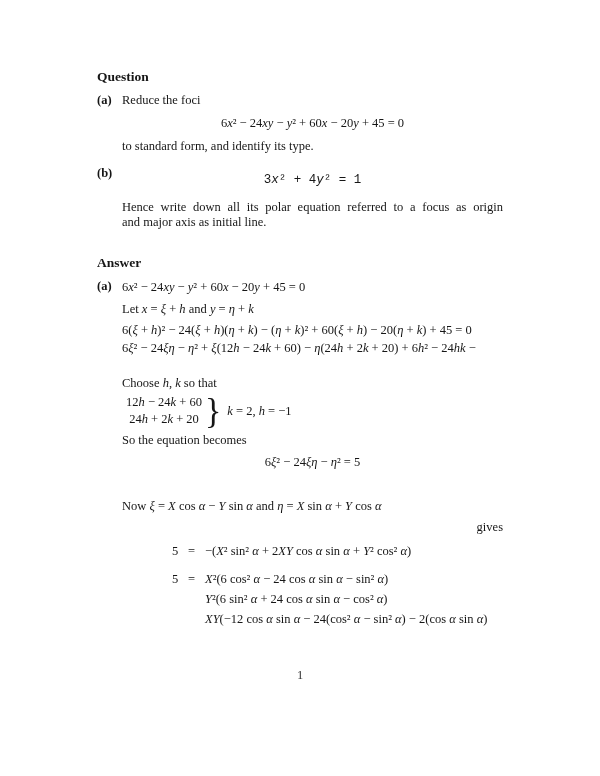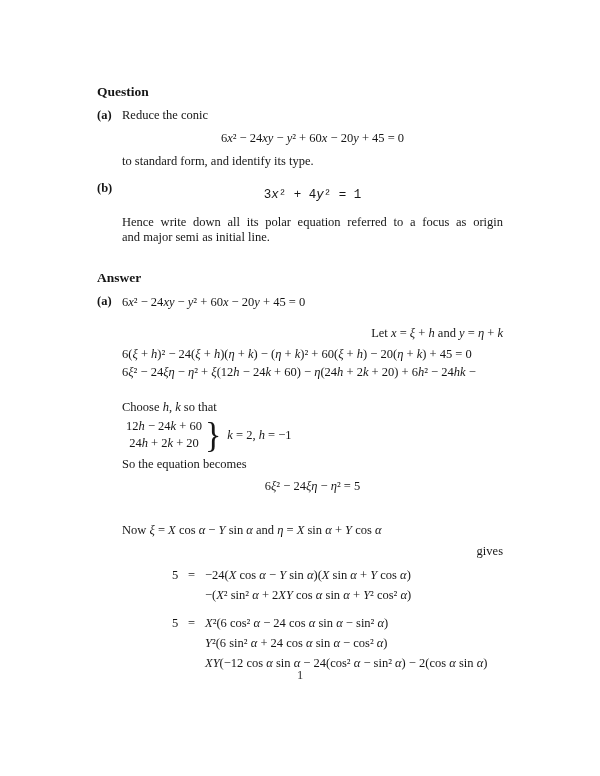--- a/index.html
+++ b/index.html
@@ -6,29 +6,29 @@
   .page{
     position:relative;
     width:600px;height:776px;
     background:#ffffff;
     overflow:hidden;
     font-family:"Liberation Serif","DejaVu Serif",serif;
     font-size:12.5px;
     color:#161616;
     line-height:15px;
   }
-  .content{position:absolute;left:97px;top:84px;width:406px;}
+  .content{position:absolute;left:97px;top:69px;width:406px;}
   .heading{font-weight:bold;font-size:13.5px;line-height:16px;}
   .part{display:flex;margin-top:8px;}
   .part-label{font-weight:bold;width:25px;flex:none;}
   .part-body{flex:1;}
   .eq-center{text-align:center;margin:8px 0 8px 0;white-space:nowrap;}
   .jline{text-align:justify;text-align-last:justify;}
   .answer-section{margin-top:25px;}
-  .ans-line{margin-top:14px;text-align:right;}
+  .ans-line{margin-top:5px;}
   .mline{line-height:17px;}
   .nowrap{white-space:nowrap;}
   .longline{margin-top:4px;}
   .sys{display:flex;align-items:center;margin-top:3px;margin-left:4px;}
   .sys-col{text-align:center;line-height:17px;white-space:nowrap;}
   .sys-brace{font-size:34px;font-weight:400;margin:0 3px 0 3px;transform:scaleY(1.08);line-height:34px;}
   .sys-res{margin-left:3px;white-space:nowrap;}
   .eqn{display:flex;margin-left:50px;line-height:20px;}
   .eqn-lhs{width:16px;flex:none;}
   .eqn-rel{width:17px;flex:none;}
@@ -45,32 +45,32 @@
 <body>
 
 <div class="page">
   <div class="content">
 
     <div class="heading">Question</div>
 
     <div class="part">
       <span class="part-label">(a)</span>
       <div class="part-body">
-        <div>Reduce the conic</div>
+        <div>Reduce the foci</div>
         <div class="eq-center math">6<i>x</i>² − 24<i>xy</i> − <i>y</i>² + 60<i>x</i> − 20<i>y</i> + 45 = 0</div>
         <div>to standard form, and identify its type.</div>
       </div>
     </div>
 
     <div class="part" style="margin-top:12px;">
       <span class="part-label">(b)</span>
       <div class="part-body">
         <div class="eq-center math" style="margin:7px 0 12px 0;font-family:Liberation Mono, monospace;">3<i>x</i>² + 4<i>y</i>² = 1</div>
         <div class="jline">Hence write down all its polar equation referred to a focus as origin</div>
-        <div>and major semi as initial line.</div>
+        <div>and major axis as initial line.</div>
       </div>
     </div>
 
     <div class="heading answer-section">Answer</div>
 
     <div class="part">
       <span class="part-label">(a)</span>
       <div class="part-body">
 
         <div class="math mline nowrap">6<i>x</i>² − 24<i>xy</i> − <i>y</i>² + 60<i>x</i> − 20<i>y</i> + 45 = 0</div>
@@ -96,21 +96,20 @@
 
         <div class="eq-center math" style="margin:7px 0 0 0;">6<i>ξ</i>² − 24<i>ξη</i> − <i>η</i>² = 5</div>
 
         <div class="math rot nowrap">Now <i>ξ</i> = <i>X</i> cos <i>α</i> − <i>Y</i> sin <i>α</i> and <i>η</i> = <i>X</i> sin <i>α</i> + <i>Y</i> cos <i>α</i></div>
         <div class="gives">gives</div>
 
         <div class="eqn eqn1">
           <span class="eqn-lhs math">5</span>
           <span class="eqn-rel">=</span>
           <div class="eqn-rhs">
-            <div class="math">−24(<i>X</i> cos <i>α</i> − <i>Y</i> sin <i>α</i>)(<i>X</i> sin <i>α</i> + <i>Y</i> cos <i>α</i>)</div>
             <div class="math">−(<i>X</i>² sin² <i>α</i> + 2<i>XY</i> cos <i>α</i> sin <i>α</i> + <i>Y</i>² cos² <i>α</i>)</div>
           </div>
         </div>
 
         <div class="eqn eqn2">
           <span class="eqn-lhs math">5</span>
           <span class="eqn-rel">=</span>
           <div class="eqn-rhs">
             <div class="math"><i>X</i>²(6 cos² <i>α</i> − 24 cos <i>α</i> sin <i>α</i> − sin² <i>α</i>)</div>
             <div class="math"><i>Y</i>²(6 sin² <i>α</i> + 24 cos <i>α</i> sin <i>α</i> − cos² <i>α</i>)</div>

